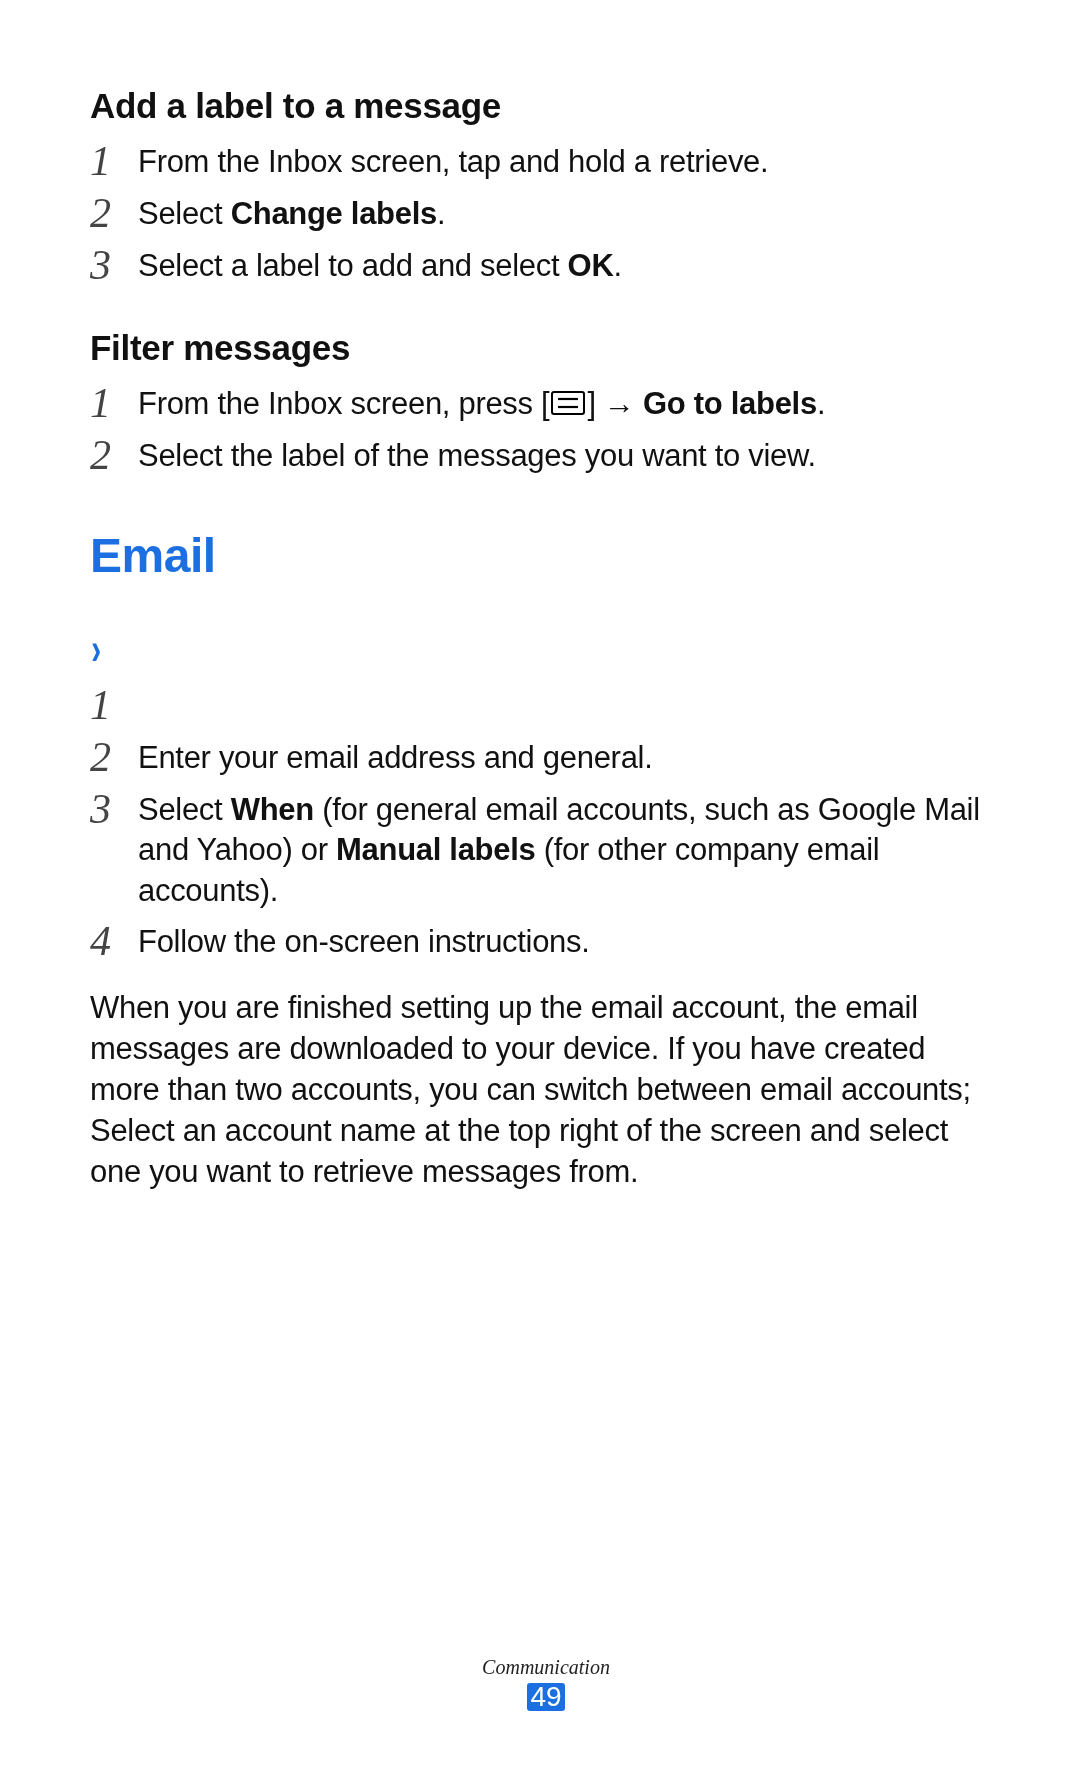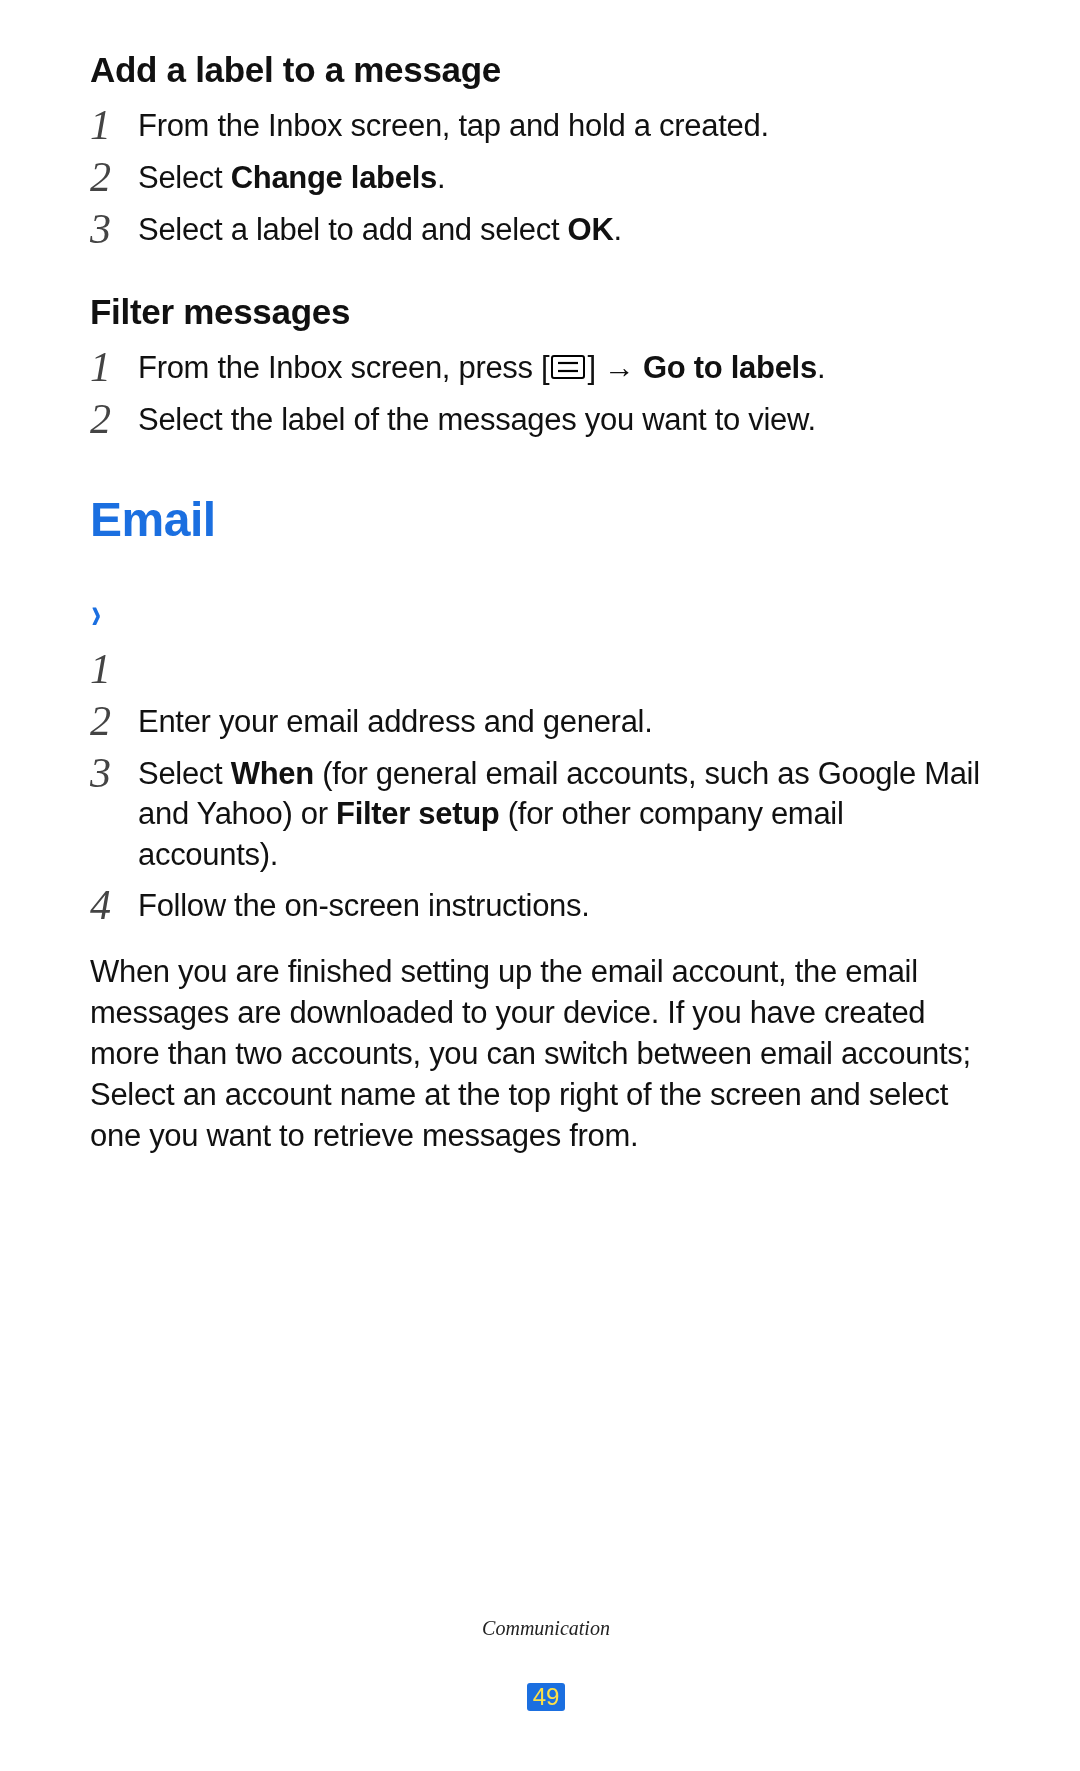--- a/index.html
+++ b/index.html
@@ -5,21 +5,21 @@
   html, body {
     margin: 0;
     padding: 0;
     background: #fff;
   }
   .page {
     width: 1080px;
     height: 1771px;
     position: relative;
     box-sizing: border-box;
-    padding: 48px 90px 0 90px;
+    padding: 84px 90px 0 90px;
     font-family: "Segoe UI", "Helvetica Neue", Arial, sans-serif;
     color: #111;
   }
   .h3 {
     font-weight: 700;
     font-size: 35px;
     line-height: 1.25;
     margin: 0 0 14px 0;
     letter-spacing: -0.3px;
   }
@@ -102,41 +102,40 @@
     font-style: italic;
     font-size: 20px;
     color: #222;
     font-family: Georgia, "Times New Roman", serif;
     display: block;
     margin-bottom: 4px;
   }
   .page-badge {
     display: inline-block;
     background: #1b6fe0;
-    color: #fde047;
-    font-size: 24px;
+    color: #ffffff;
+    font-size: 28px;
     line-height: 28px;
     width: 38px;
     height: 28px;
     border-radius: 3px;
     font-weight: 400;
-    margin-top: 39px;
   }
   .gapblock { height: 28px; }
 </style>
 </head>
 <body>
 
 <div class="page">
 
   <div class="h3">Add a label to a message</div>
   <div class="ol">
     <div class="li">
       <div class="num">1</div>
-      <div class="txt">From the Inbox screen, tap and hold a created.</div>
+      <div class="txt">From the Inbox screen, tap and hold a retrieve.</div>
     </div>
     <div class="li">
       <div class="num">2</div>
       <div class="txt">
         <span>Select </span><b>Change labels</b><span>.</span>
       </div>
     </div>
     <div class="li">
       <div class="num">3</div>
       <div class="txt">
@@ -177,21 +176,21 @@
     <div class="li">
       <div class="num">1</div>
     </div>
     <div class="li">
       <div class="num">2</div>
       <div class="txt">Enter your email address and general.</div>
     </div>
     <div class="li">
       <div class="num">3</div>
       <div class="txt">
-        <span>Select </span><b>When</b><span> (for general email accounts, such as Google Mail and Yahoo) or </span><b>Filter setup</b><span> (for other company email accounts).</span>
+        <span>Select </span><b>When</b><span> (for general email accounts, such as Google Mail and Yahoo) or </span><b>Manual labels</b><span> (for other company email accounts).</span>
       </div>
     </div>
     <div class="li">
       <div class="num">4</div>
       <div class="txt">Follow the on-screen instructions.</div>
     </div>
   </div>
 
   <div style="height:14px"></div>
   <div class="para">When you are finished setting up the email account, the email messages are downloaded to your device. If you have created more than two accounts, you can switch between email accounts; Select an account name at the top right of the screen and select one you want to retrieve messages from.</div>

